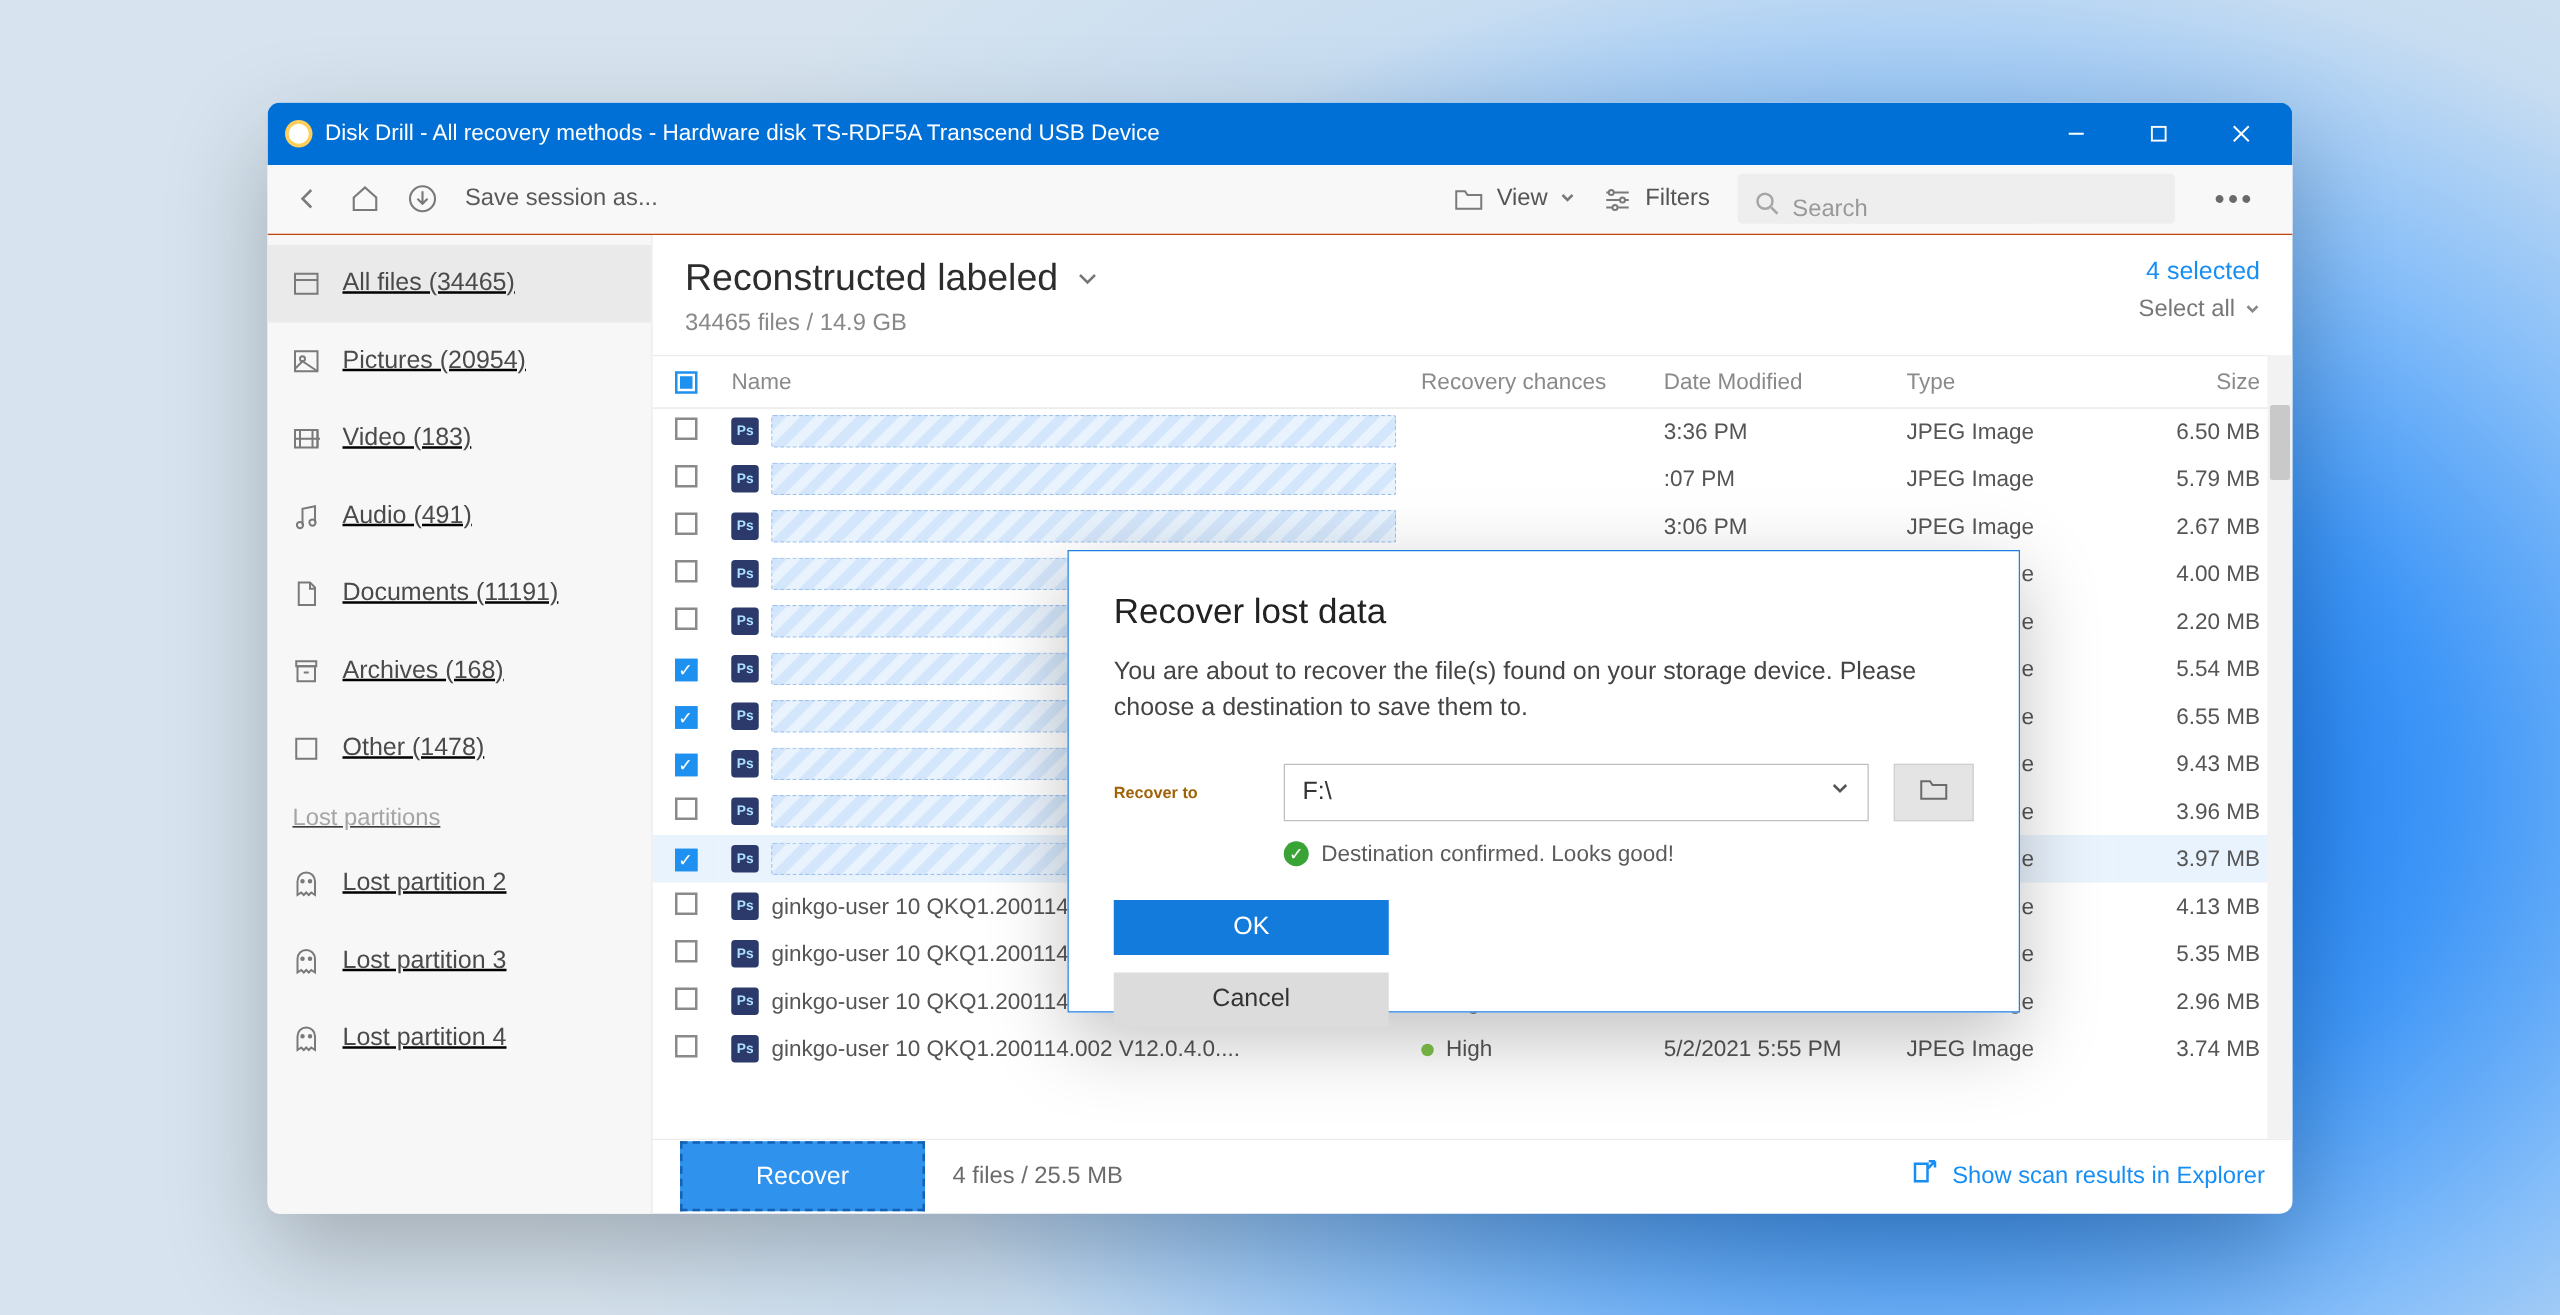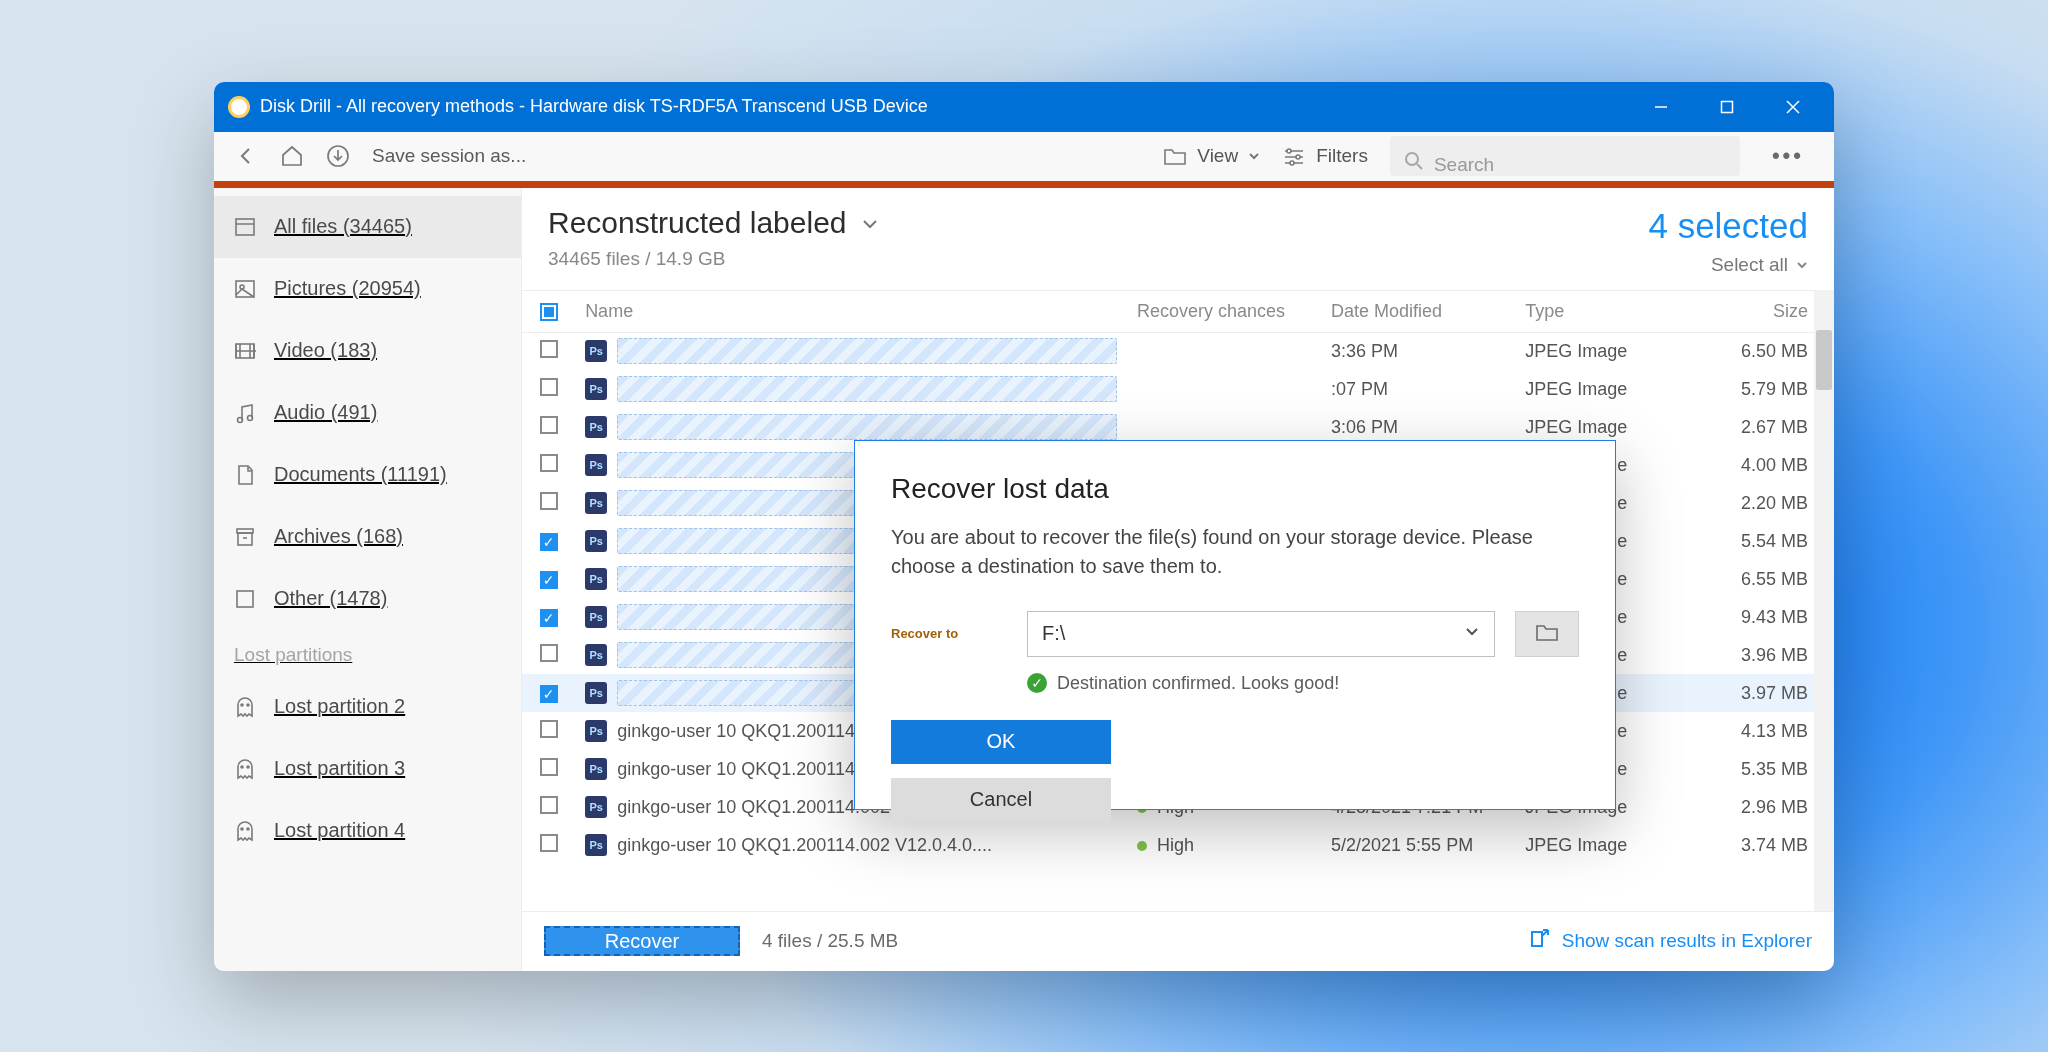--- a/index.html
+++ b/index.html
@@ -17,21 +17,21 @@
   }
   
   .titlebar { height: 50px; background: #0070d6; color: #fff; display: flex; align-items: center; padding: 0 8px 0 14px; font-size: 18px; }
   .titlebar .appicon { width: 22px; height: 22px; background: #ffcf5c; border-radius: 50%; margin-right: 10px; position: relative; }
   .titlebar .appicon::after { content:""; position:absolute; inset:3px; border-radius:50%; background:#fff; }
   .wincontrols { margin-left: auto; display: flex; }
   .winbtn { width: 66px; height: 50px; display:flex; align-items:center; justify-content:center; color:#fff; }
   .winbtn svg { stroke:#fff; }
 
   
-  .toolbar { height: 56px; background:#f8f8f8; border-bottom:7px solid #c2410c; display:flex; align-items:center; padding:0 20px; gap:22px; color:#555; }
+  .toolbar { height: 56px; background:#f8f8f8; border-bottom:1px solid #c2410c; display:flex; align-items:center; padding:0 20px; gap:22px; color:#555; }
   .tbicon { width:24px; height:24px; display:flex; align-items:center; justify-content:center; color:#6b6b6b; }
   .tbtext { font-size:19px; color:#5a5a5a; }
   .toolbar .spacer { flex:1; }
   .tbitem { display:flex; align-items:center; gap:10px; color:#555; font-size:19px; }
   .searchbox { width:350px; height:40px; background:#eeeeee; border-radius:4px; display:flex; align-items:flex-end; padding:0 14px; gap:10px; color:#999; font-size:19px; }
   .moredots { letter-spacing:3px; font-weight:700; color:#6a6a6a; font-size:22px; padding:0 10px; }
 
   
   .body { flex:1; display:flex; min-height:0; }
 
@@ -39,21 +39,21 @@
   .sideitem { height:62px; display:flex; align-items:center; gap:18px; padding:0 20px; font-size:20px; color:#4a4a4a; }
   .sideitem.active { background:#eaeaea; }
   .sideicon { width:22px; height:22px; color:#7a7a7a; display:flex; align-items:center; justify-content:center; }
   .sidehead { padding:14px 20px 10px; color:#a5a5a5; font-size:19px; }
 
   .main { flex:1; display:flex; flex-direction:column; min-width:0; min-height:0; }
   .mainhead { padding:18px 26px 14px; display:flex; }
   .mhleft h2 { font-size:30px; font-weight:400; color:#2d2d2d; display:flex; align-items:center; gap:14px;}
   .mhleft .sub { font-size:19px; color:#888; margin-top:8px; }
   .mhright { margin-left:auto; text-align:right; }
-  .selcount { color:#168ef4; font-size:35px; }
+  .selcount { color:#168ef4; font-size:20px; }
   .selall { color:#777; font-size:19px; margin-top:8px; display:flex; justify-content:flex-end; align-items:center; gap:8px; }
 
   
   .tablewrap { flex:1; overflow:auto; position:relative; min-height:0; }
   table { width:100%; border-collapse:collapse; table-layout:fixed; }
   thead th { text-align:left; font-weight:400; color:#8a8a8a; font-size:18px; border-top:1px solid #ececec; border-bottom:1px solid #ececec; height:42px; padding:0 10px; background:#fff; }
   th.colchk { width:52px; text-align:center; }
   th.colname { width:540px; }
   th.colrec { width:190px; }
   th.coldate { width:190px; }
@@ -68,21 +68,21 @@
   .chkbox.mix { background:#fff; border-color:#1e90f0; }
   .chkbox.mix::after { content:""; width:10px; height:10px; background:#1e90f0; }
   .chkbox.on::after { content:"✓"; font-size:14px; line-height:1; }
   .ficon { width:22px; height:22px; background:#2b3a6b; color:#aee0ff; font-size:11px; font-weight:600; display:inline-flex; align-items:center; justify-content:center; border-radius:3px; margin-right:10px; vertical-align:middle;}
   .recdot { width:10px; height:10px; border-radius:50%; background:#7fc24a; display:inline-block; margin-right:10px; vertical-align:middle;}
   .namecell { display:flex; align-items:center; }
   .namecell .obsc { flex:1; height:26px; background:repeating-linear-gradient(135deg,#d4e6fb 0 8px,#e9f3fd 8px 16px); border:1px dashed #9fc1ea; border-radius:2px;}
   .namecell .txt { overflow:hidden; text-overflow:ellipsis; }
 
   .footer { height:60px; border-top:1px solid #ececec; display:flex; align-items:center; padding:0 22px; gap:22px; font-size:19px; color:#6b6b6b; }
-  .recoverbtn { width:196px; height:30px; background:#2f92ec; color:#fff; border:2px dashed #1561b4; font-size:20px; display:flex; align-items:center; justify-content:center; }
+  .recoverbtn { width:196px; height:56px; background:#2f92ec; color:#fff; border:2px dashed #1561b4; font-size:20px; display:flex; align-items:center; justify-content:center; }
   .explorerlink { margin-left:auto; color:#168ef4; display:flex; align-items:center; gap:12px; }
 
   
   .modal { position:absolute; left:640px; top:358px; width:762px; height:370px; background:#fff; border:1px solid #1e7fe5; box-shadow:0 20px 60px rgba(0,0,0,.25); padding:32px 36px 28px; }
   .modal h3 { font-size:28px; font-weight:400; color:#222; }
   .modal p { font-size:20px; color:#444; margin-top:18px; line-height:1.45; }
   .destrow { display:flex; align-items:center; gap:20px; margin-top:30px; }
   .destrow .lbl { font-size:13px; color:#a16207; width:116px;font-weight:bold; }
   .destselect { flex:1; height:46px; border:1px solid #bfbfbf; display:flex; align-items:center; padding:0 14px; font-size:20px; color:#333; justify-content:space-between; background:#fff; }
   .browsebtn { width:64px; height:46px; background:#e4e4e4; border:1px solid #cfcfcf; display:flex; align-items:center; justify-content:center; }

